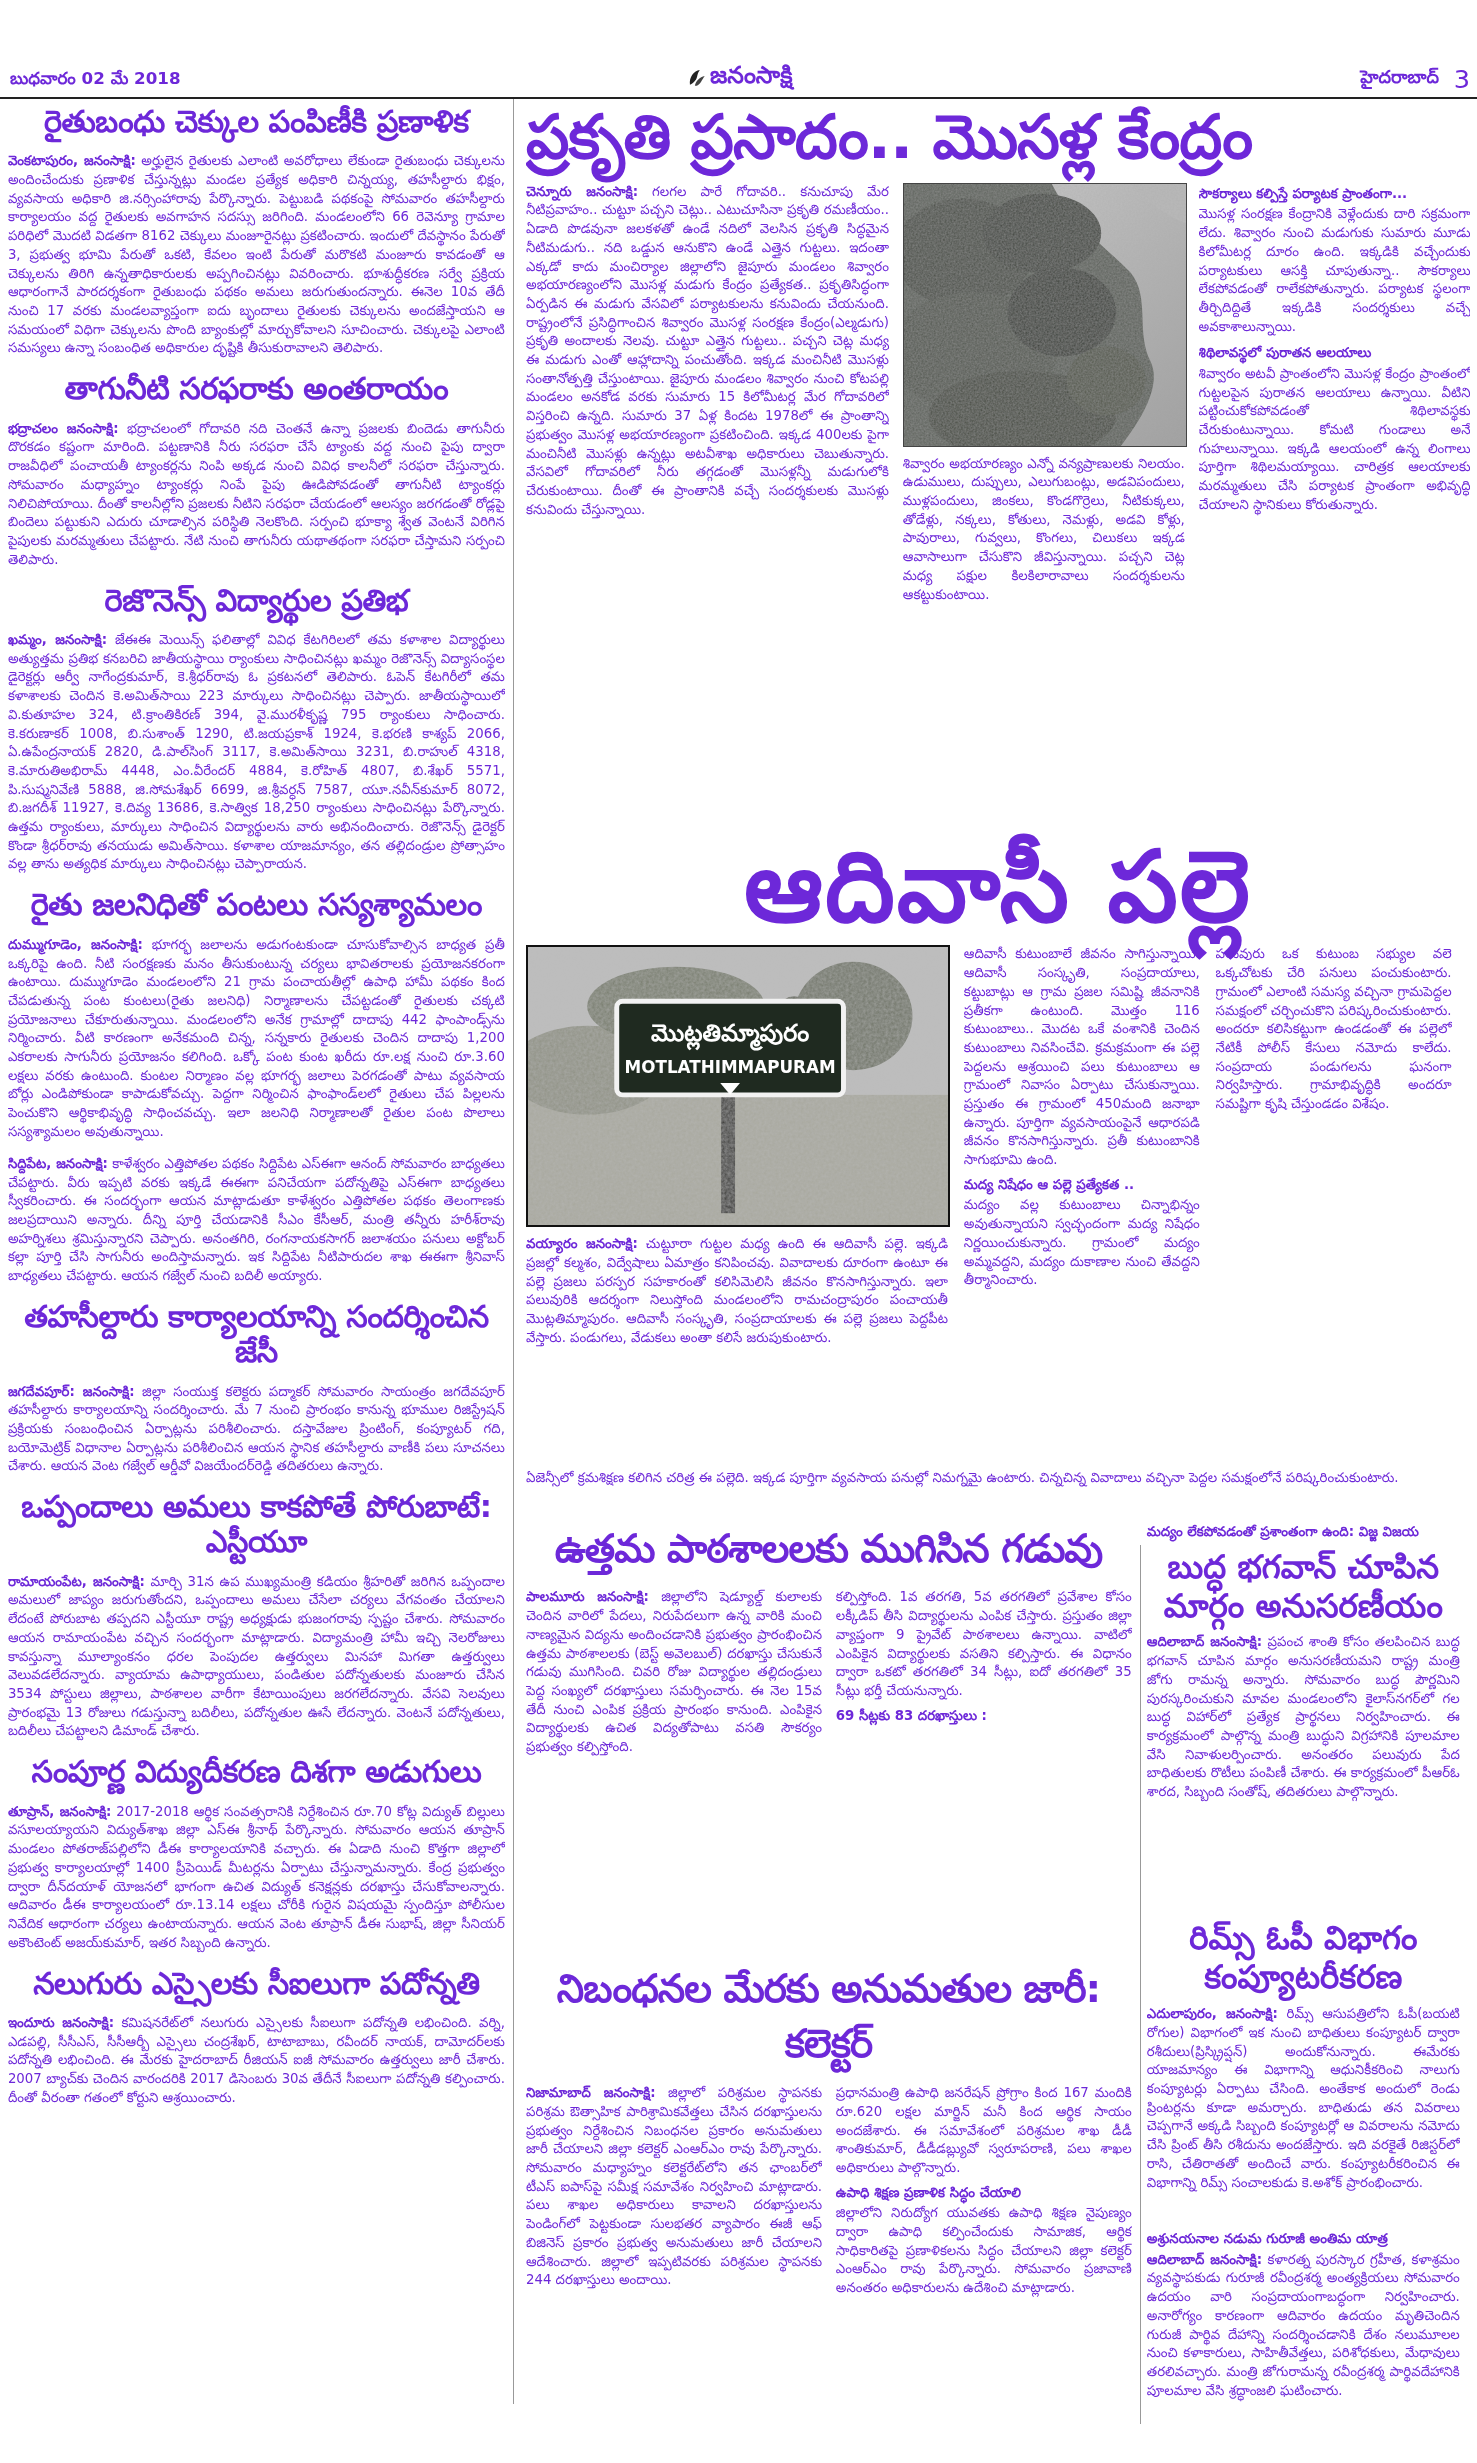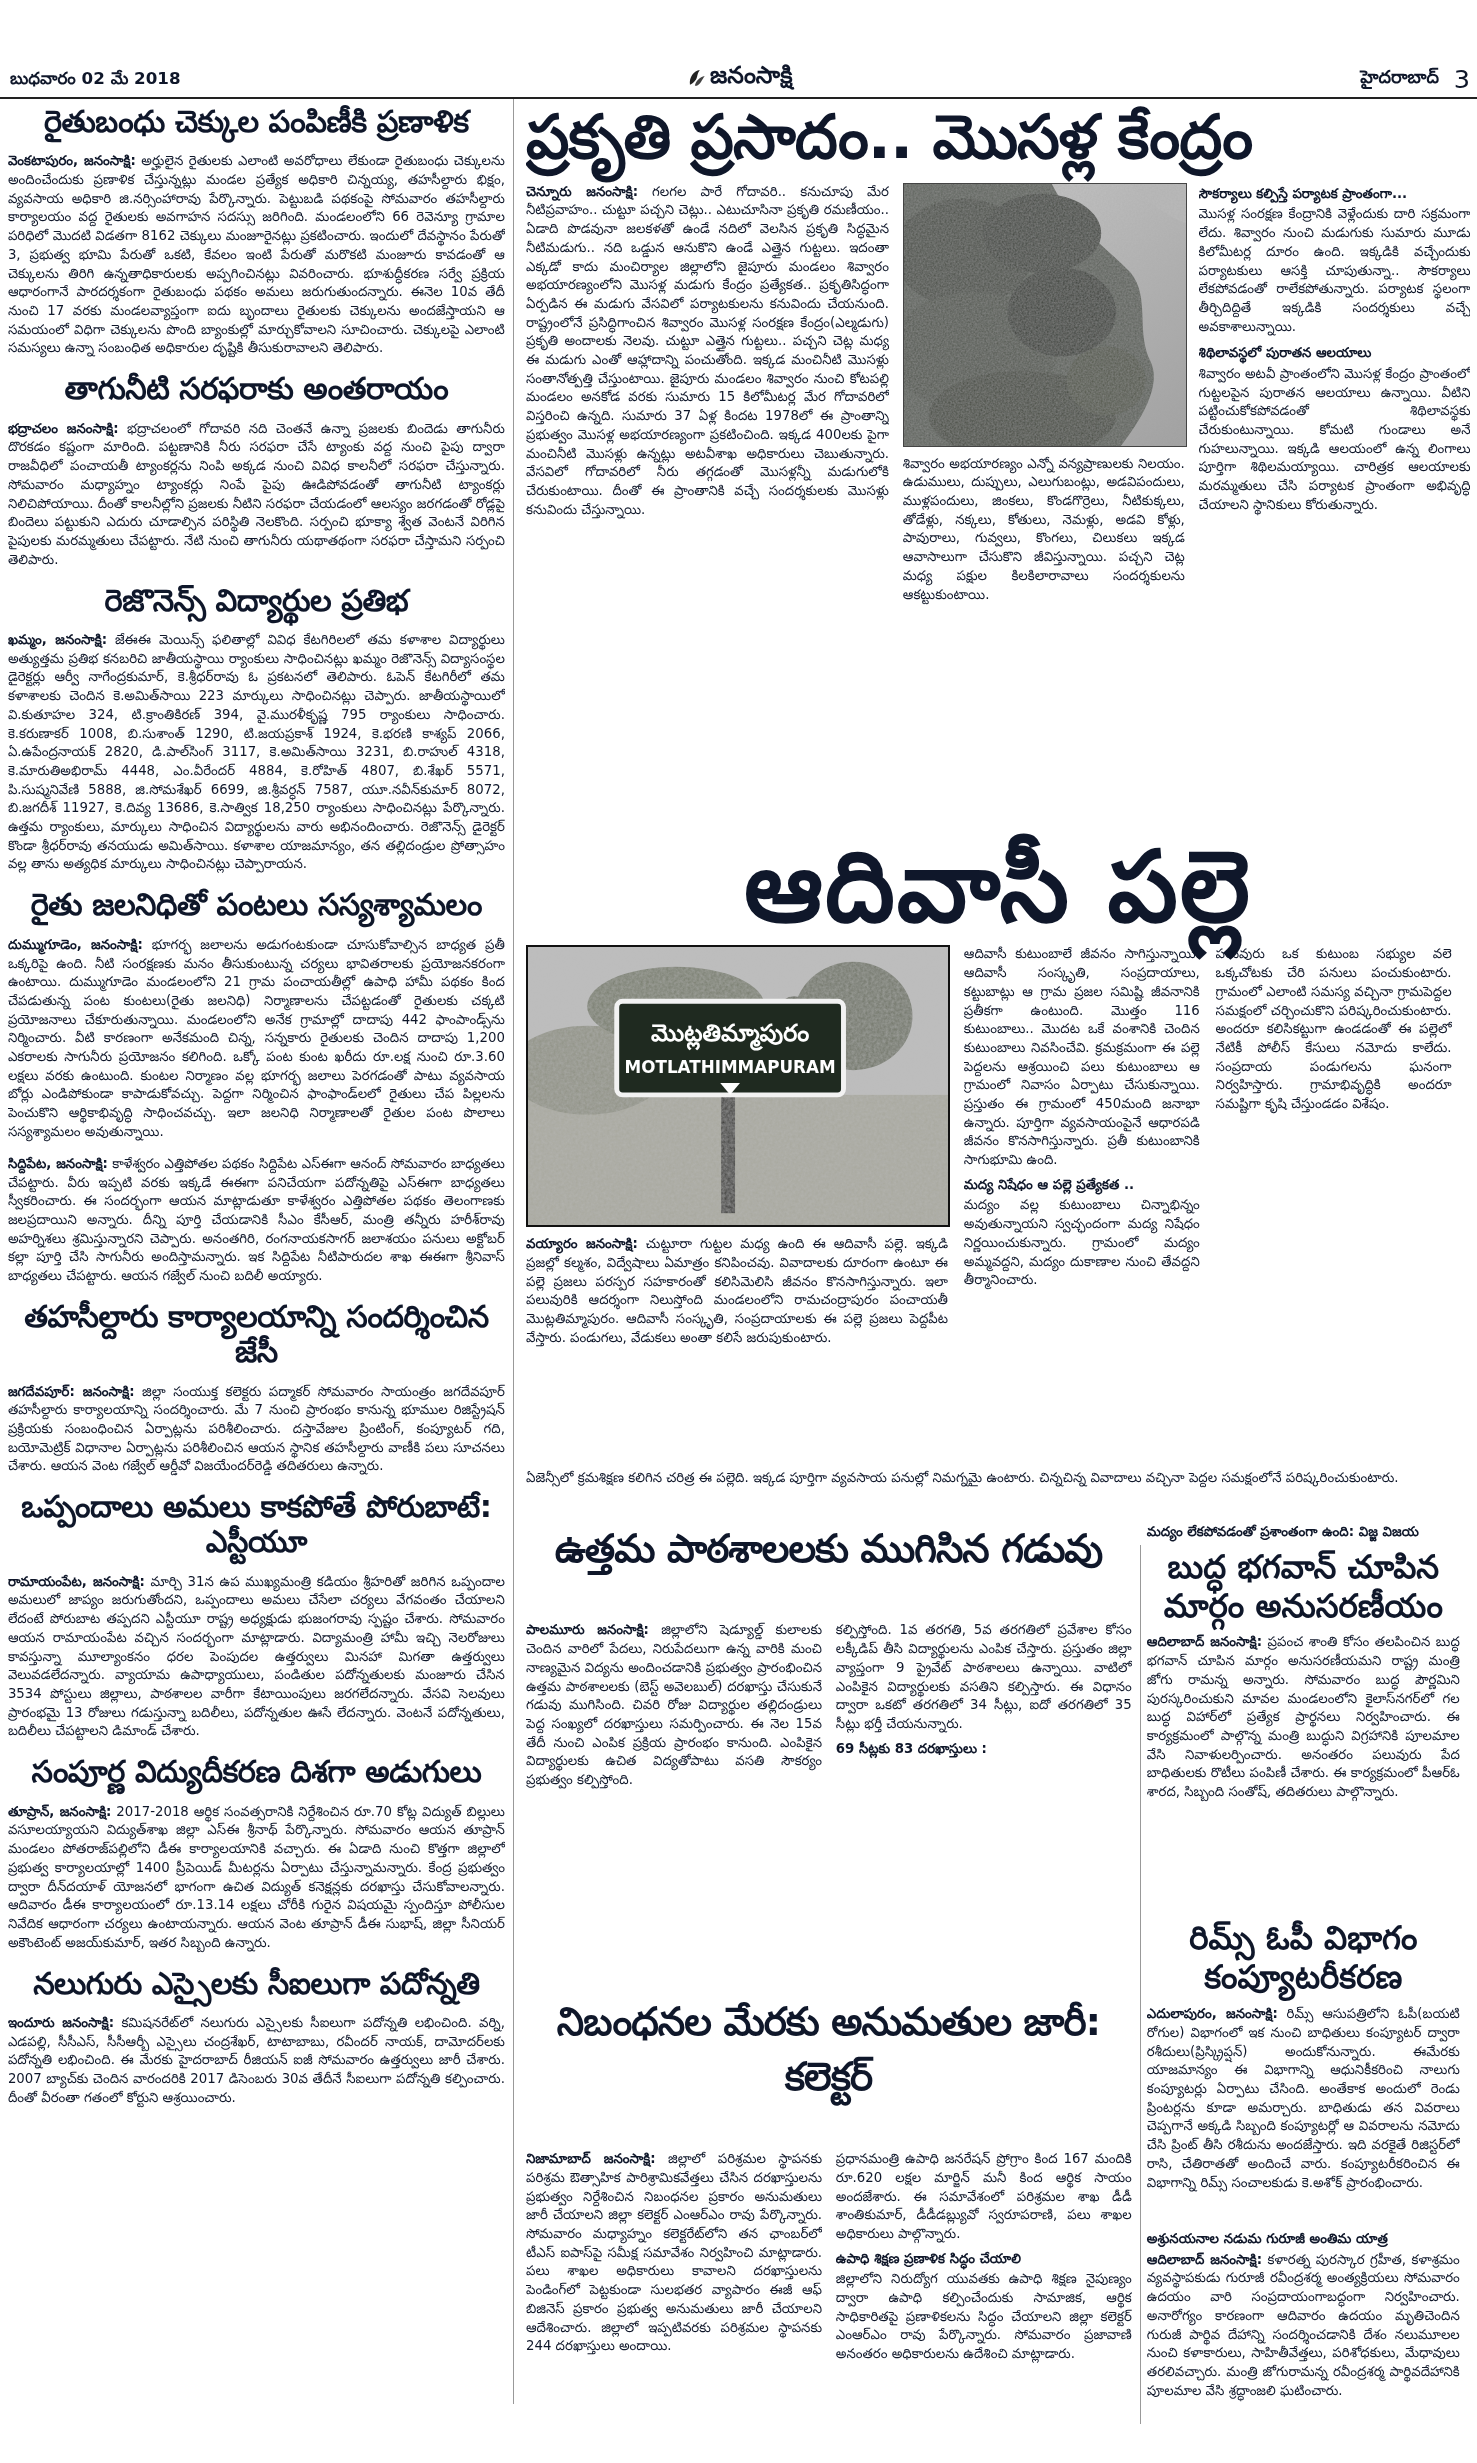--- a/index.html
+++ b/index.html
@@ -1,16 +1,16 @@
 <!DOCTYPE html>
 <html><head>
 <meta charset="utf-8">
 <style>
   html,body{margin:0;padding:0;background:#e8e8e8;}
-  .page{position:relative;width:1478px;height:2464px;background:#ffffff;color:#0f172a;
+  .page{position:relative;width:1478px;height:2464px;background:#ffffff;color:#6d28d9;
         font-family:"DejaVu Sans",sans-serif;overflow:hidden;margin:0 auto;}
   
   .hdr{position:absolute;left:0;top:51px;width:1478px;height:43px;}
   .hdr .date{position:absolute;left:9.9px;bottom:2px;font-size:16.7px;font-weight:bold;}
   .hdr .mast{position:absolute;left:1px;right:0;bottom:0;text-align:center;font-size:23.6px;font-weight:bold;}
   .hdr .mast .logo{display:inline-block;vertical-align:-3.9px;margin-right:3.9px;}
   .hdr .city{position:absolute;right:39px;bottom:2px;font-size:17.7px;font-weight:bold;}
   .hdr .pageno{position:absolute;right:7.9px;bottom:0px;font-size:25.6px;}
   .hrule{position:absolute;left:0px;top:97px;width:1478px;height:2px;background:#222;}
   .vrule-main{position:absolute;left:513px;top:99px;width:1px;height:2305px;background:#999;}
@@ -39,21 +39,21 @@
   .photo2{width:420px;height:278px;border:2px solid #111;display:block;margin-bottom:7.9px;}
   .ad-col{width:236px;flex:none;height:520px;overflow:hidden;}
   .ad-below{height:227px;overflow:hidden;}
   .ad-full{margin-top:3.9px;height:39px;overflow:hidden;}
   
   .bot{display:flex;gap:15.8px;margin-top:9.9px;}
   .bot-mid{width:605px;flex:none;}
   .bot-right{width:313px;flex:none;}
   .bot-mid h2{margin:3.9px 0 7.9px 0;text-align:center;font-size:39px;font-weight:bold;letter-spacing:-1px;}
   .two{display:flex;gap:13.8px;}
-  .two .c{width:296px;flex:none;overflow:hidden;margin-top:33px;}
+  .two .c{width:296px;flex:none;overflow:hidden;}
   .hA .c{height:374px;}
   .hB .c{height:325px;}
   .bot-right h2{margin:5.9px 0 7.9px 0;text-align:center;font-size:32.5px;font-weight:bold;line-height:1.2;}
   .quoteline{font-weight:bold;font-size:13.3px;margin:2px 0 3.9px 0;}
   .br-body{overflow:hidden;}
   .b1{height:278px;} .b2{height:219px;} .b3{height:187px;}
 </style>
 </head>
 <body>
 

